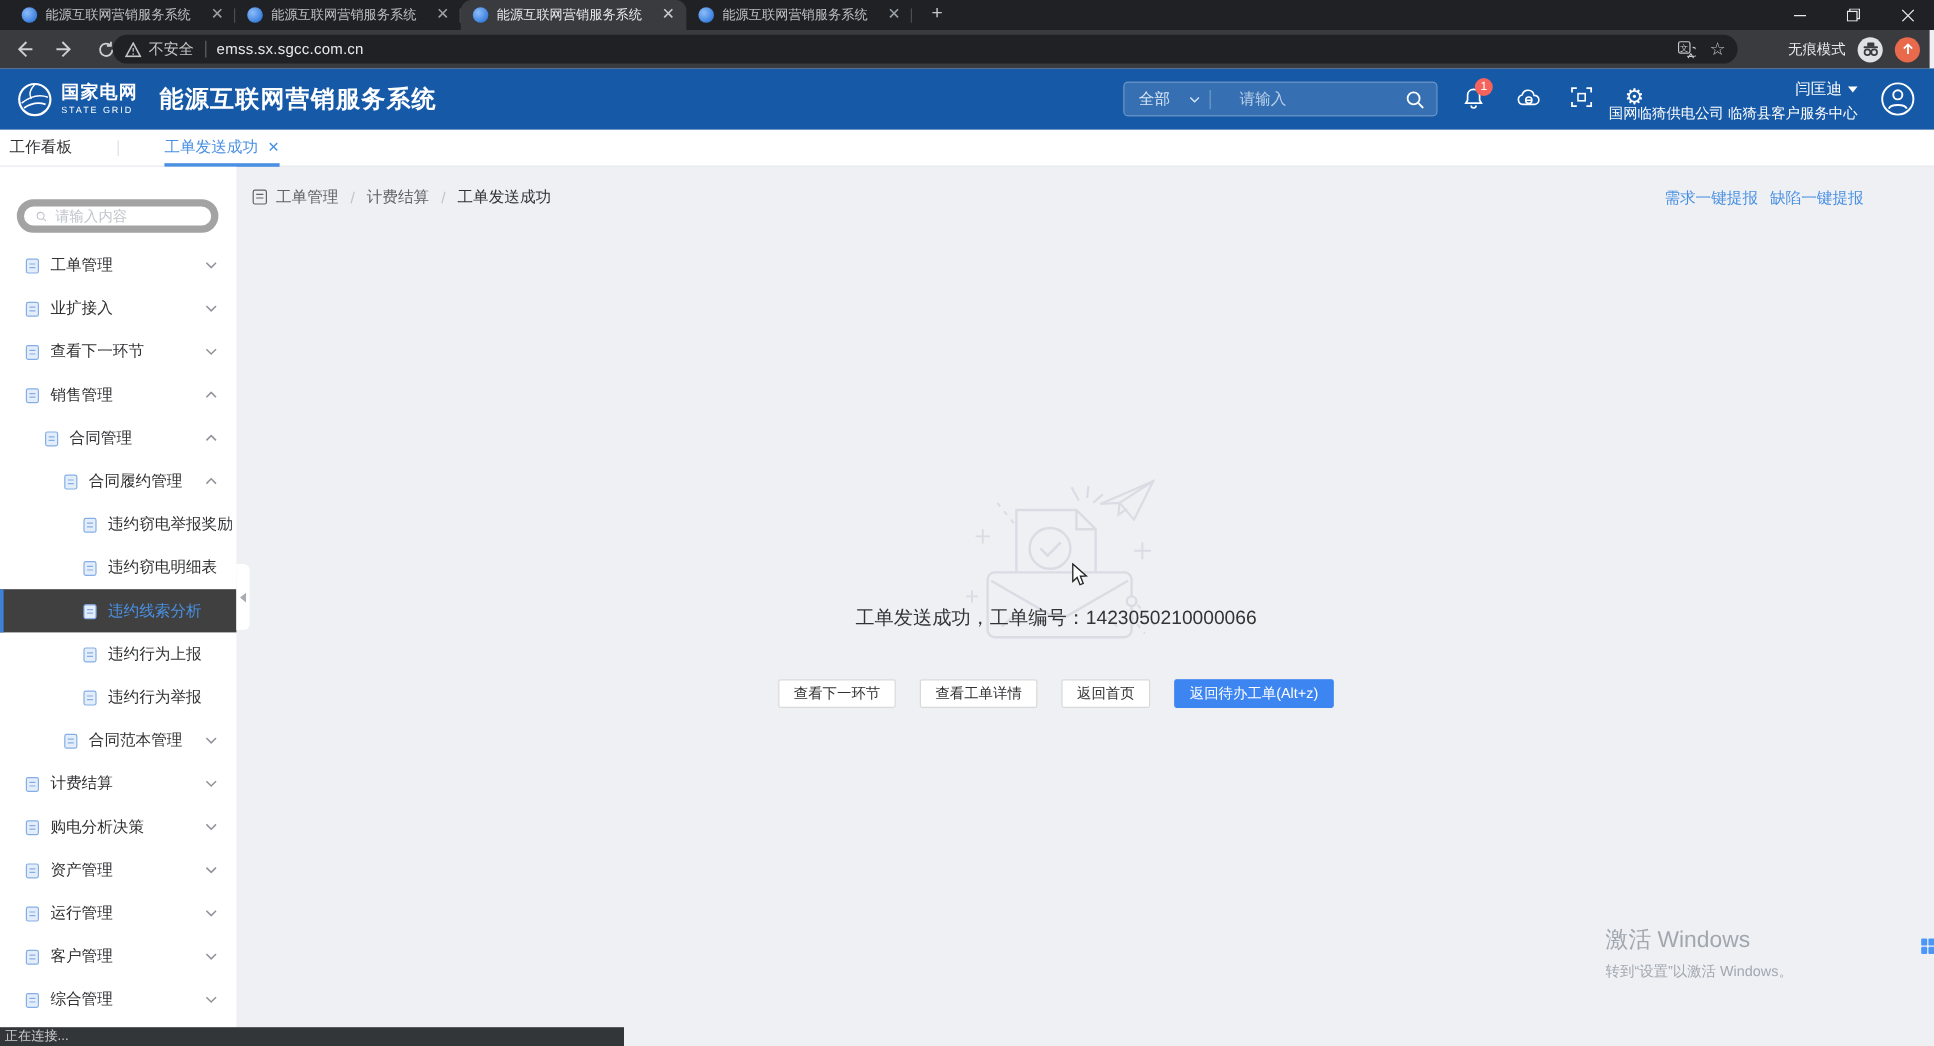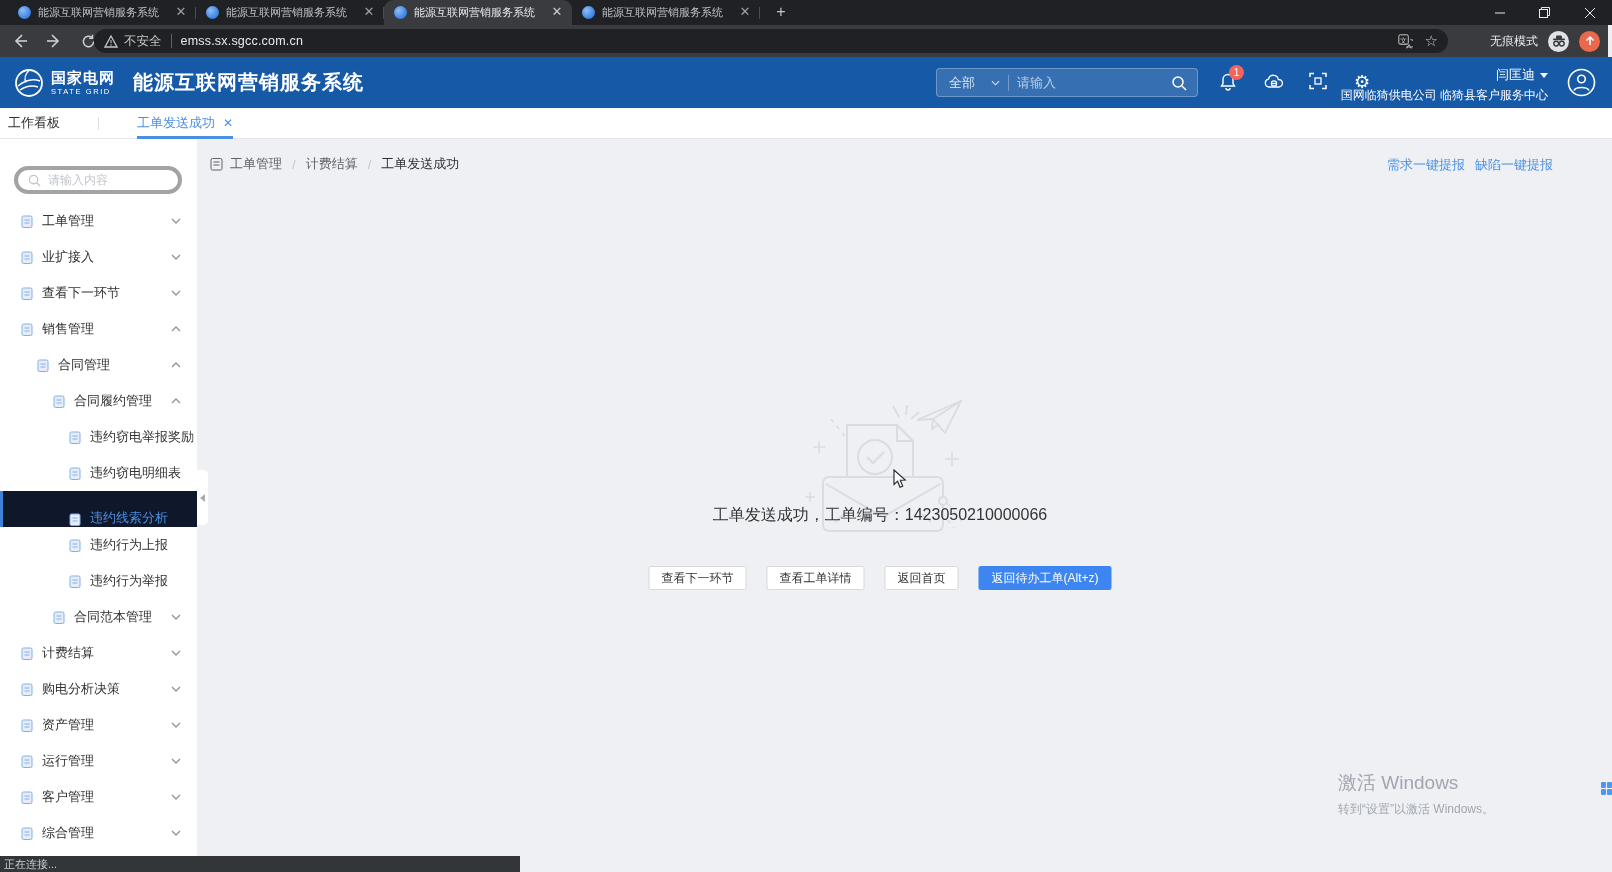--- a/index.html
+++ b/index.html
@@ -39,49 +39,49 @@
   .app { position:absolute; top:57px; left:0; right:0; bottom:0; background:#eef0f4; }
   .app-header { height:51px; background:#1659a7; position:relative; display:flex; align-items:center; }
   .brand { display:flex; align-items:center; gap:7px; margin-left:14px; }
   .brand-txt { color:#fff; line-height:1; }
   .brand-cn { font-size:15px; font-weight:bold; letter-spacing:1px; }
   .brand-en { font-size:7.5px; letter-spacing:1.6px; margin-top:3px; }
   .app-title { color:#fff; font-size:20px; font-weight:600; margin-left:18px; letter-spacing:1px; }
   .hsearch { position:absolute; left:936px; top:11px; width:262px; height:29px; background:rgba(255,255,255,.14); border:1px solid rgba(255,255,255,.28); border-radius:4px; display:flex; align-items:center; color:#d9e6f6; font-size:13px; }
   .scope { display:flex; align-items:center; gap:16px; padding:0 8px 0 12px; cursor:pointer;}
   .hsearch-div { width:1px; height:16px; background:rgba(255,255,255,.3); }
-  .hsearch input { background:transparent; border:none; outline:none; color:#eaf2fb; font-size:13px; width:118px; padding:0 8px; }
+  .hsearch input { background:transparent; border:none; outline:none; color:#eaf2fb; font-size:13px; width:118px; padding:0 8px;margin-left:16px; }
   .hsearch input::placeholder { color:#b9cfe8; }
   .hicon-search { margin-left:auto; padding-right:10px; }
   .hicons { position:absolute; left:1219px; top:15px; display:flex; gap:26px; }
   .hicon { position:relative; width:19px; height:19px; cursor:pointer;}
   .badge { position:absolute; top:-7px; left:10px; min-width:15px; height:15px; border-radius:8px; background:#f5645c; color:#fff; font-size:10px; line-height:15px; text-align:center; padding:0 3px; }
   .gear-glyph { color:#fff; font-size:18px; line-height:19px; font-family:"DejaVu Sans",sans-serif; }
   .huser { position:absolute; right:64px; top:8px; text-align:right; color:#fff; cursor:pointer;}
   .huser .uname { font-size:13px; display:inline-flex; align-items:center; gap:5px; }
   .caret { width:0; height:0; border-left:4px solid transparent; border-right:4px solid transparent; border-top:5px solid #fff; }
   .uorg { font-size:12px; margin-top:3px; white-space:nowrap; }
   .avatar { position:absolute; right:16px; top:11px; width:29px; height:29px; cursor:pointer;}
 
   .app-tabbar { height:31px; background:#fff; border-bottom:1px solid #e4e7ed; display:flex; align-items:center; padding-left:8px;gap:17px; }
   .atab { font-size:13px; color:#303133; height:31px; display:flex; align-items:center; position:relative; cursor:pointer; }
   .atab-div { width:1px; height:13px; background:#dcdfe6; margin:0 21px; }
   .atab.active { color:#4a90e2; }
   .atab.active::after { content:''; position:absolute; left:0; right:0; bottom:0; height:3px; background:#4a90e2; }
   .atab-close { margin-left:8px; font-size:12px; color:#4a90e2; }
 
   .sidebar { position:absolute; top:82px; left:0; width:197px; bottom:0; background:#fff; z-index:5;}
-  .side-search { margin:27px 15px 9px 14px; height:28px; border:4px solid #a3a3a3; border-radius:15px; display:flex; align-items:center; padding:0 10px; gap:7px; background:#fff; }
+  .side-search { margin:27px 15px 9px 14px; height:28px; border:6px solid #a3a3a3; border-radius:15px; display:flex; align-items:center; padding:0 10px; gap:7px; background:#fff; }
   .side-search input { border:none; outline:none; font-size:12px; width:120px; color:#606266; }
   .side-search input::placeholder { color:#c0c4cc; }
   .menu-item { height:36px; display:flex; align-items:center; gap:8px; font-size:13px; color:#303133; position:relative; cursor:pointer; white-space:nowrap;}
   .lvl1 { padding-left:20px; } .lvl2 { padding-left:36px; } .lvl3 { padding-left:52px; } .lvl4 { padding-left:68px; }
   .menu-item .chev { position:absolute; right:16px; }
   .chev.up { transform:rotate(180deg); }
-  .menu-item.selected { background:#0f172a; color:#4a90e2;align-items:flex-end; }
+  .menu-item.selected { background:#404040; color:#4a90e2; }
   .menu-item.selected::before { content:''; position:absolute; left:0; top:0; bottom:0; width:3px; background:#3e82d8; }
   .side-handle { position:absolute; right:-11px; top:331px; width:11px; height:55px; background:#fff; border-radius:0 5px 5px 0; display:flex; align-items:center; justify-content:center; cursor:pointer;}
   .handle-arrow { width:0; height:0; border-top:4px solid transparent; border-bottom:4px solid transparent; border-right:5px solid #a8abb2; }
 
   .main { position:absolute; top:82px; left:197px; right:0; bottom:0; }
   .breadcrumb { position:absolute; left:13px; top:16px; display:flex; align-items:center; gap:7px; font-size:13px; color:#606266; }
   .bc-sep { color:#c0c4cc; margin:0 3px; }
   .bc-item.last { color:#303133; }
   .quicklinks { position:absolute; right:59px; top:17px; display:flex; gap:10px; font-size:13px; }
   .qlink { color:#4a90e2; text-decoration:none; cursor:pointer; white-space:nowrap;}

